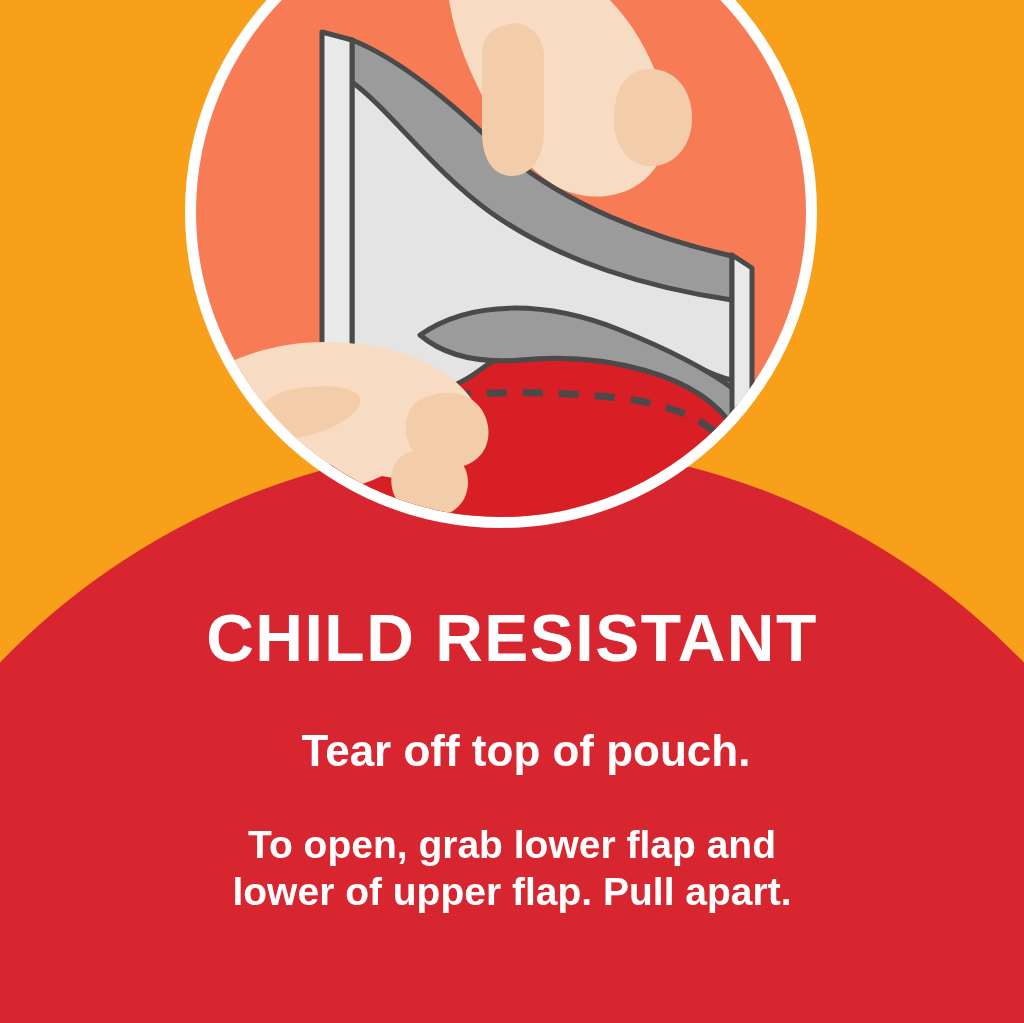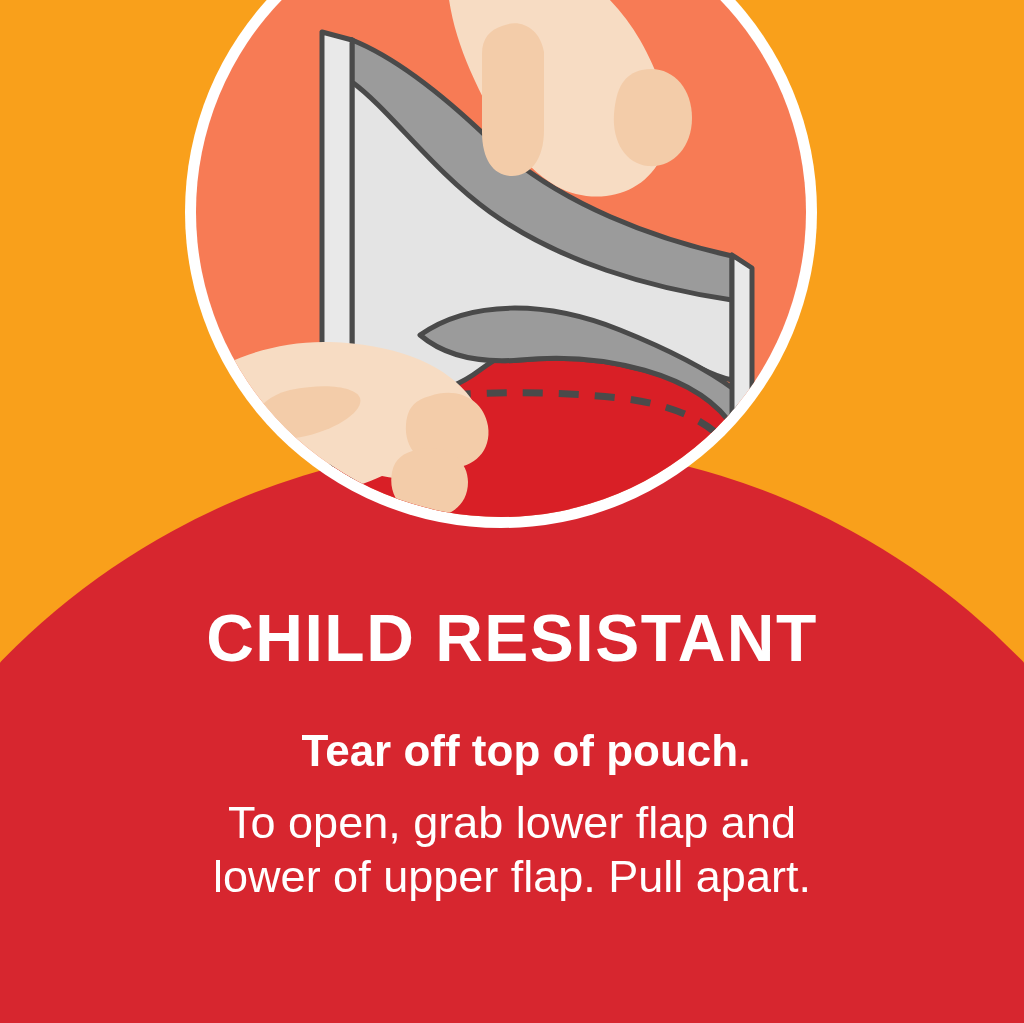--- a/index.html
+++ b/index.html
@@ -24,23 +24,23 @@
   }
   #sub1{
     top:728px;
     font-size:44px;
     font-weight:bold;
     line-height:1.05;
     white-space:nowrap;
     padding-left:14px;
   }
   #sub2{
-    top:796px;
-    font-size:45px;
-    font-weight:normal;
+    top:822px;
+    font-size:39px;
+    font-weight:bold;
     line-height:1.20;
   }
   #sub2 .l{display:block;}
 </style>
 </head>
 <body>
 
 <div id="stage">
 
   <svg id="art" viewBox="0 0 1024 1023" xmlns="http://www.w3.org/2000/svg" aria-hidden="true">

